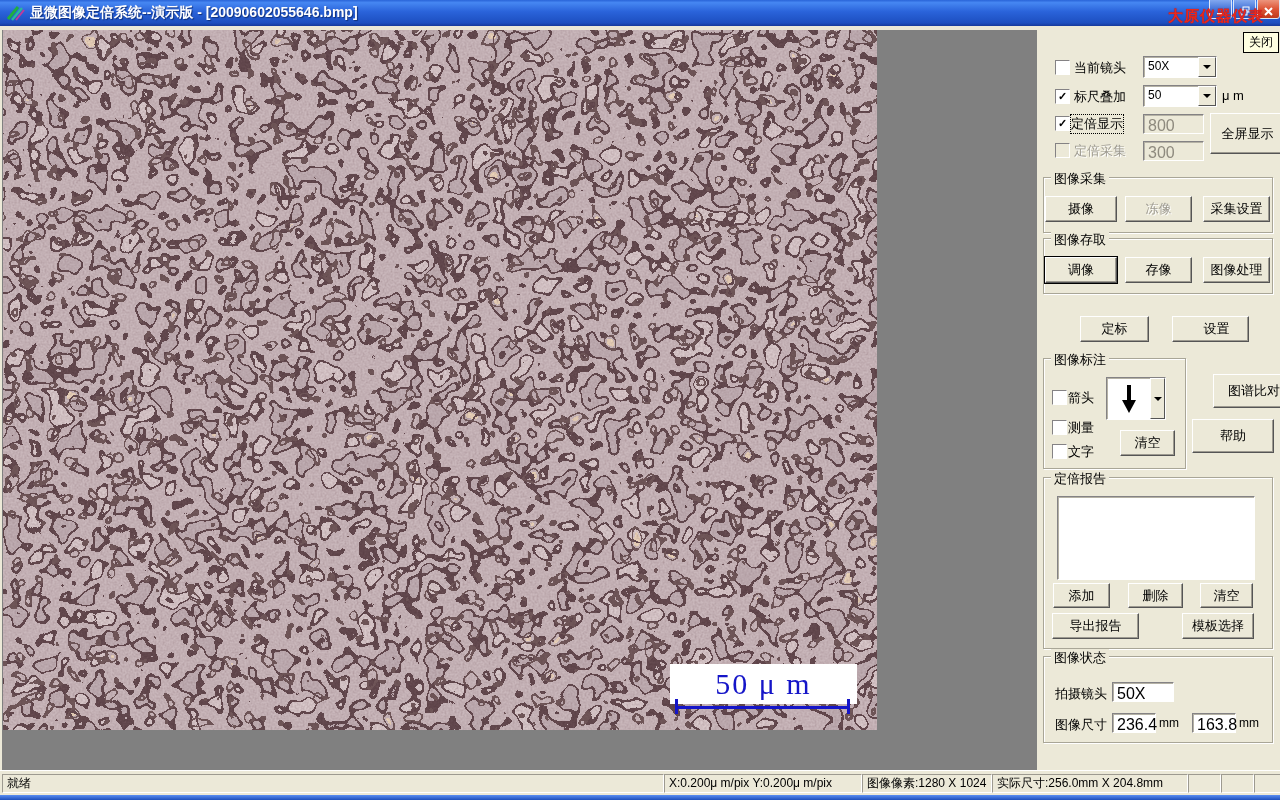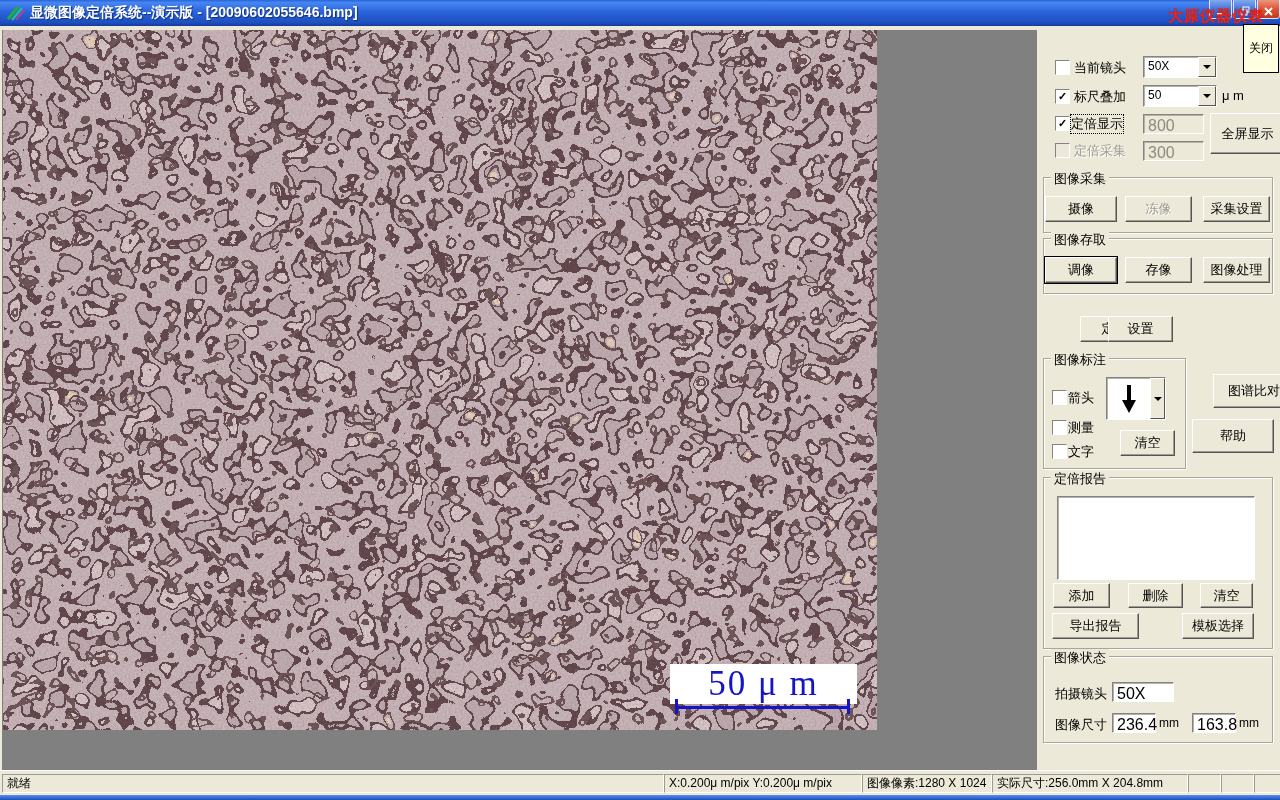--- a/index.html
+++ b/index.html
@@ -12,28 +12,28 @@
   .title-text{color:#fff;font-weight:bold;font-size:14px;margin-left:4px;text-shadow:1px 1px 1px #10307a;white-space:nowrap;}
   .app-icon{margin-left:6px;width:20px;height:18px;}
   .winbtns{position:absolute;right:0;top:-3px;display:flex;}
   .wbtn{width:21px;height:20px;margin-left:1px;border:1px solid #dce6f8;border-radius:3px;
         display:flex;align-items:flex-end;justify-content:center;
         background:linear-gradient(180deg,#8fb3f4,#3f6fd6 60%,#2a55b8);}
   .wbtn.close{background:linear-gradient(180deg,#f0a38c,#dd5436 55%,#c03a1c);}
   .wbtn svg{margin-bottom:2px;}
   .watermark{position:absolute;right:16px;top:7px;color:#e8281e;font-weight:bold;font-size:15px;
      letter-spacing:1px;z-index:6;text-shadow:0 0 1px #a01010;}
-  .tooltip{position:absolute;left:1243px;top:24px;min-width:30px;height:15px;background:#ffffe1;
-     border:1px solid #000;font-size:12px;line-height:15px;text-align:center;z-index:7;padding:16px 2px;}
+  .tooltip{position:absolute;left:1243px;top:32px;min-width:30px;height:15px;background:#ffffe1;
+     border:1px solid #000;font-size:12px;line-height:15px;text-align:center;z-index:7;padding:2px 2px;}
   
   .gray{position:absolute;left:2px;top:30px;width:1035px;height:740px;background:#808080;}
   .micrograph{position:absolute;left:1px;top:0;width:874px;height:700px;overflow:hidden;background:#c9b7bb;}
   .scalebar-box{position:absolute;left:667px;top:634px;width:187px;height:40px;background:#fff;
      display:flex;align-items:center;justify-content:center;}
-  .scalebar-text{font-family:"Liberation Serif",serif;font-size:35px;color:#1515c8;letter-spacing:2px;}
+  .scalebar-text{font-family:"Liberation Serif",serif;font-size:30px;color:#1515c8;letter-spacing:2px;}
   .sb-line{position:absolute;left:675px;top:676px;width:172px;height:3px;background:#1515c8;}
   .sb-tick{position:absolute;top:669px;width:3px;height:15px;background:#1515c8;}
   
   .panel{position:absolute;left:1037px;top:30px;width:243px;height:740px;background:#ece9d8;}
   .g{position:absolute;border:1px solid #a9a697;box-shadow:inset 1px 1px 0 #fff,1px 1px 0 #fff;}
   .glabel{position:absolute;top:-8px;left:7px;background:#ece9d8;padding:0 3px;font-size:13px;}
   .btn{position:absolute;background:#ece9d8;border:1px solid;border-color:#fff #555 #555 #fff;
        box-shadow:inset -1px -1px 0 #9d9a90;display:flex;align-items:center;justify-content:center;
        font-size:13px;cursor:default;}
   .btn.default{box-shadow:0 0 0 1px #000,inset -1px -1px 0 #9d9a90;}
@@ -204,21 +204,21 @@
   <div class="btn" style="left:1203px;top:196px;width:65px;height:24px;">采集设置</div>
 
   <div class="g" style="left:1043px;top:238px;width:228px;height:54px;">
     <span class="glabel">图像存取</span>
   </div>
   <div class="btn default" style="left:1045px;top:257px;width:70px;height:24px;">调像</div>
   <div class="btn" style="left:1125px;top:257px;width:65px;height:24px;">存像</div>
   <div class="btn" style="left:1203px;top:257px;width:65px;height:24px;">图像处理</div>
 
   <div class="btn" style="left:1080px;top:316px;width:67px;height:24px;">定标</div>
-  <div class="btn" style="left:1108px;top:316px;width:63px;height:24px;">设置</div>
+  <div class="btn" style="left:1172px;top:316px;width:63px;height:24px;padding-left:12px;">设置</div>
 
   <div class="g" style="left:1043px;top:358px;width:141px;height:109px;">
     <span class="glabel">图像标注</span>
   </div>
   <div class="cb" style="left:1052px;top:390px;"></div>
   <span class="lbl" style="left:1068px;top:389px;">箭头</span>
   <div class="combo" style="left:1106px;top:377px;width:58px;height:41px;">
     <span class="val" style="padding:0;display:flex;align-items:center;justify-content:center;">
       <svg width="18" height="32">
         <path d="M9 2 V20" stroke="#000" stroke-width="4"></path>

